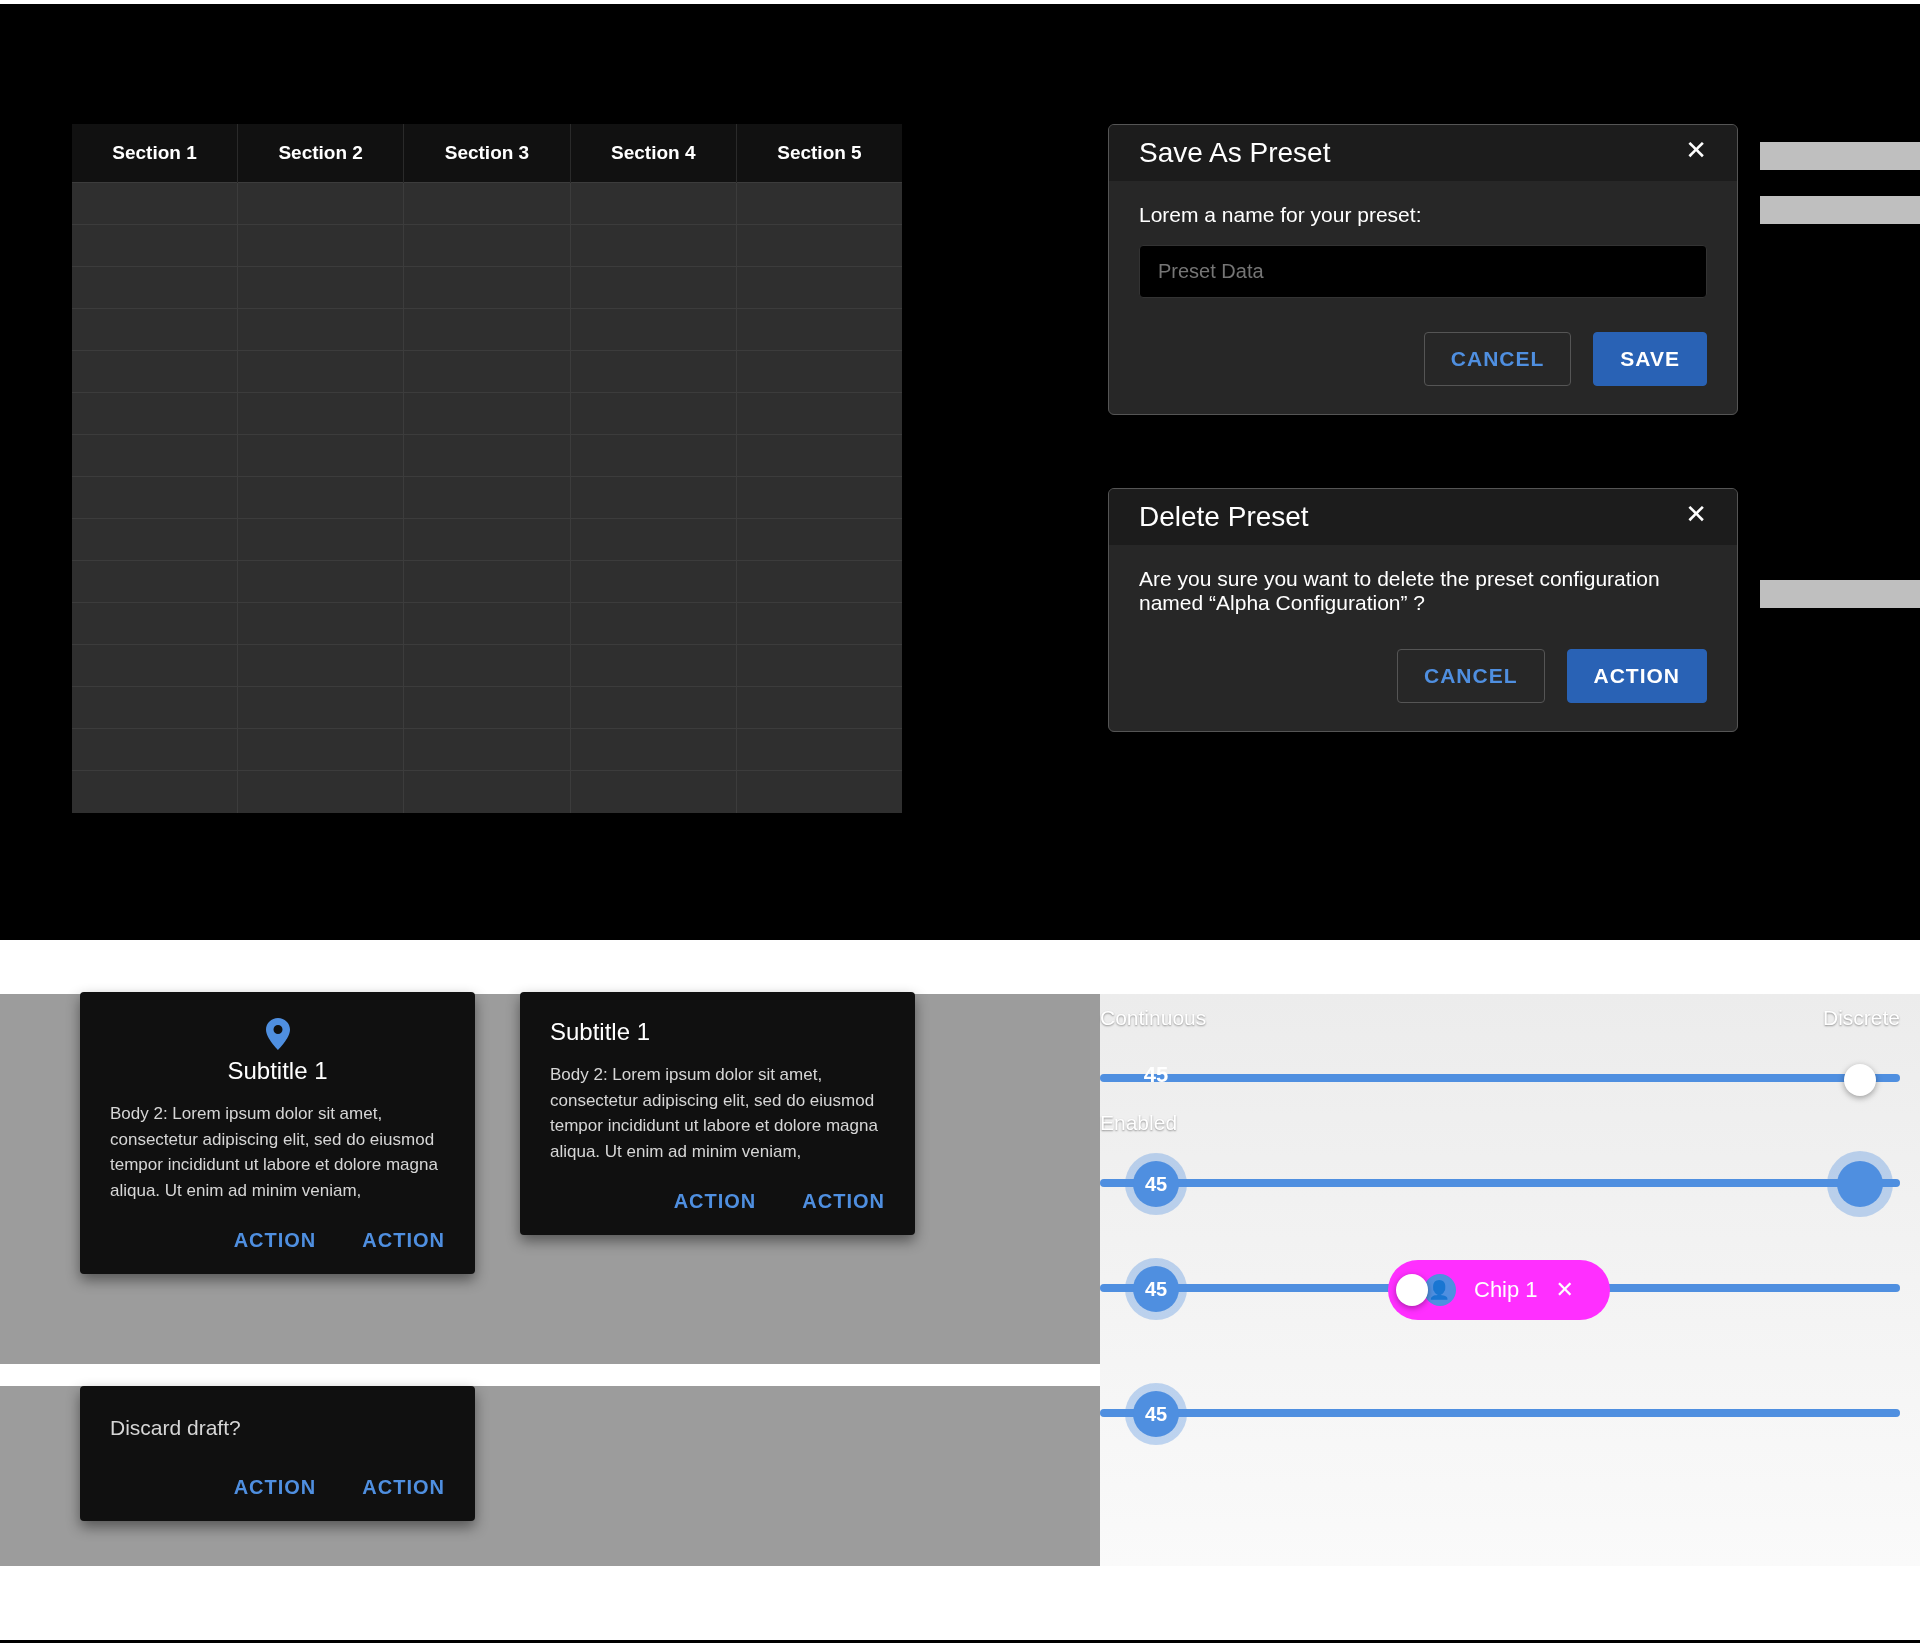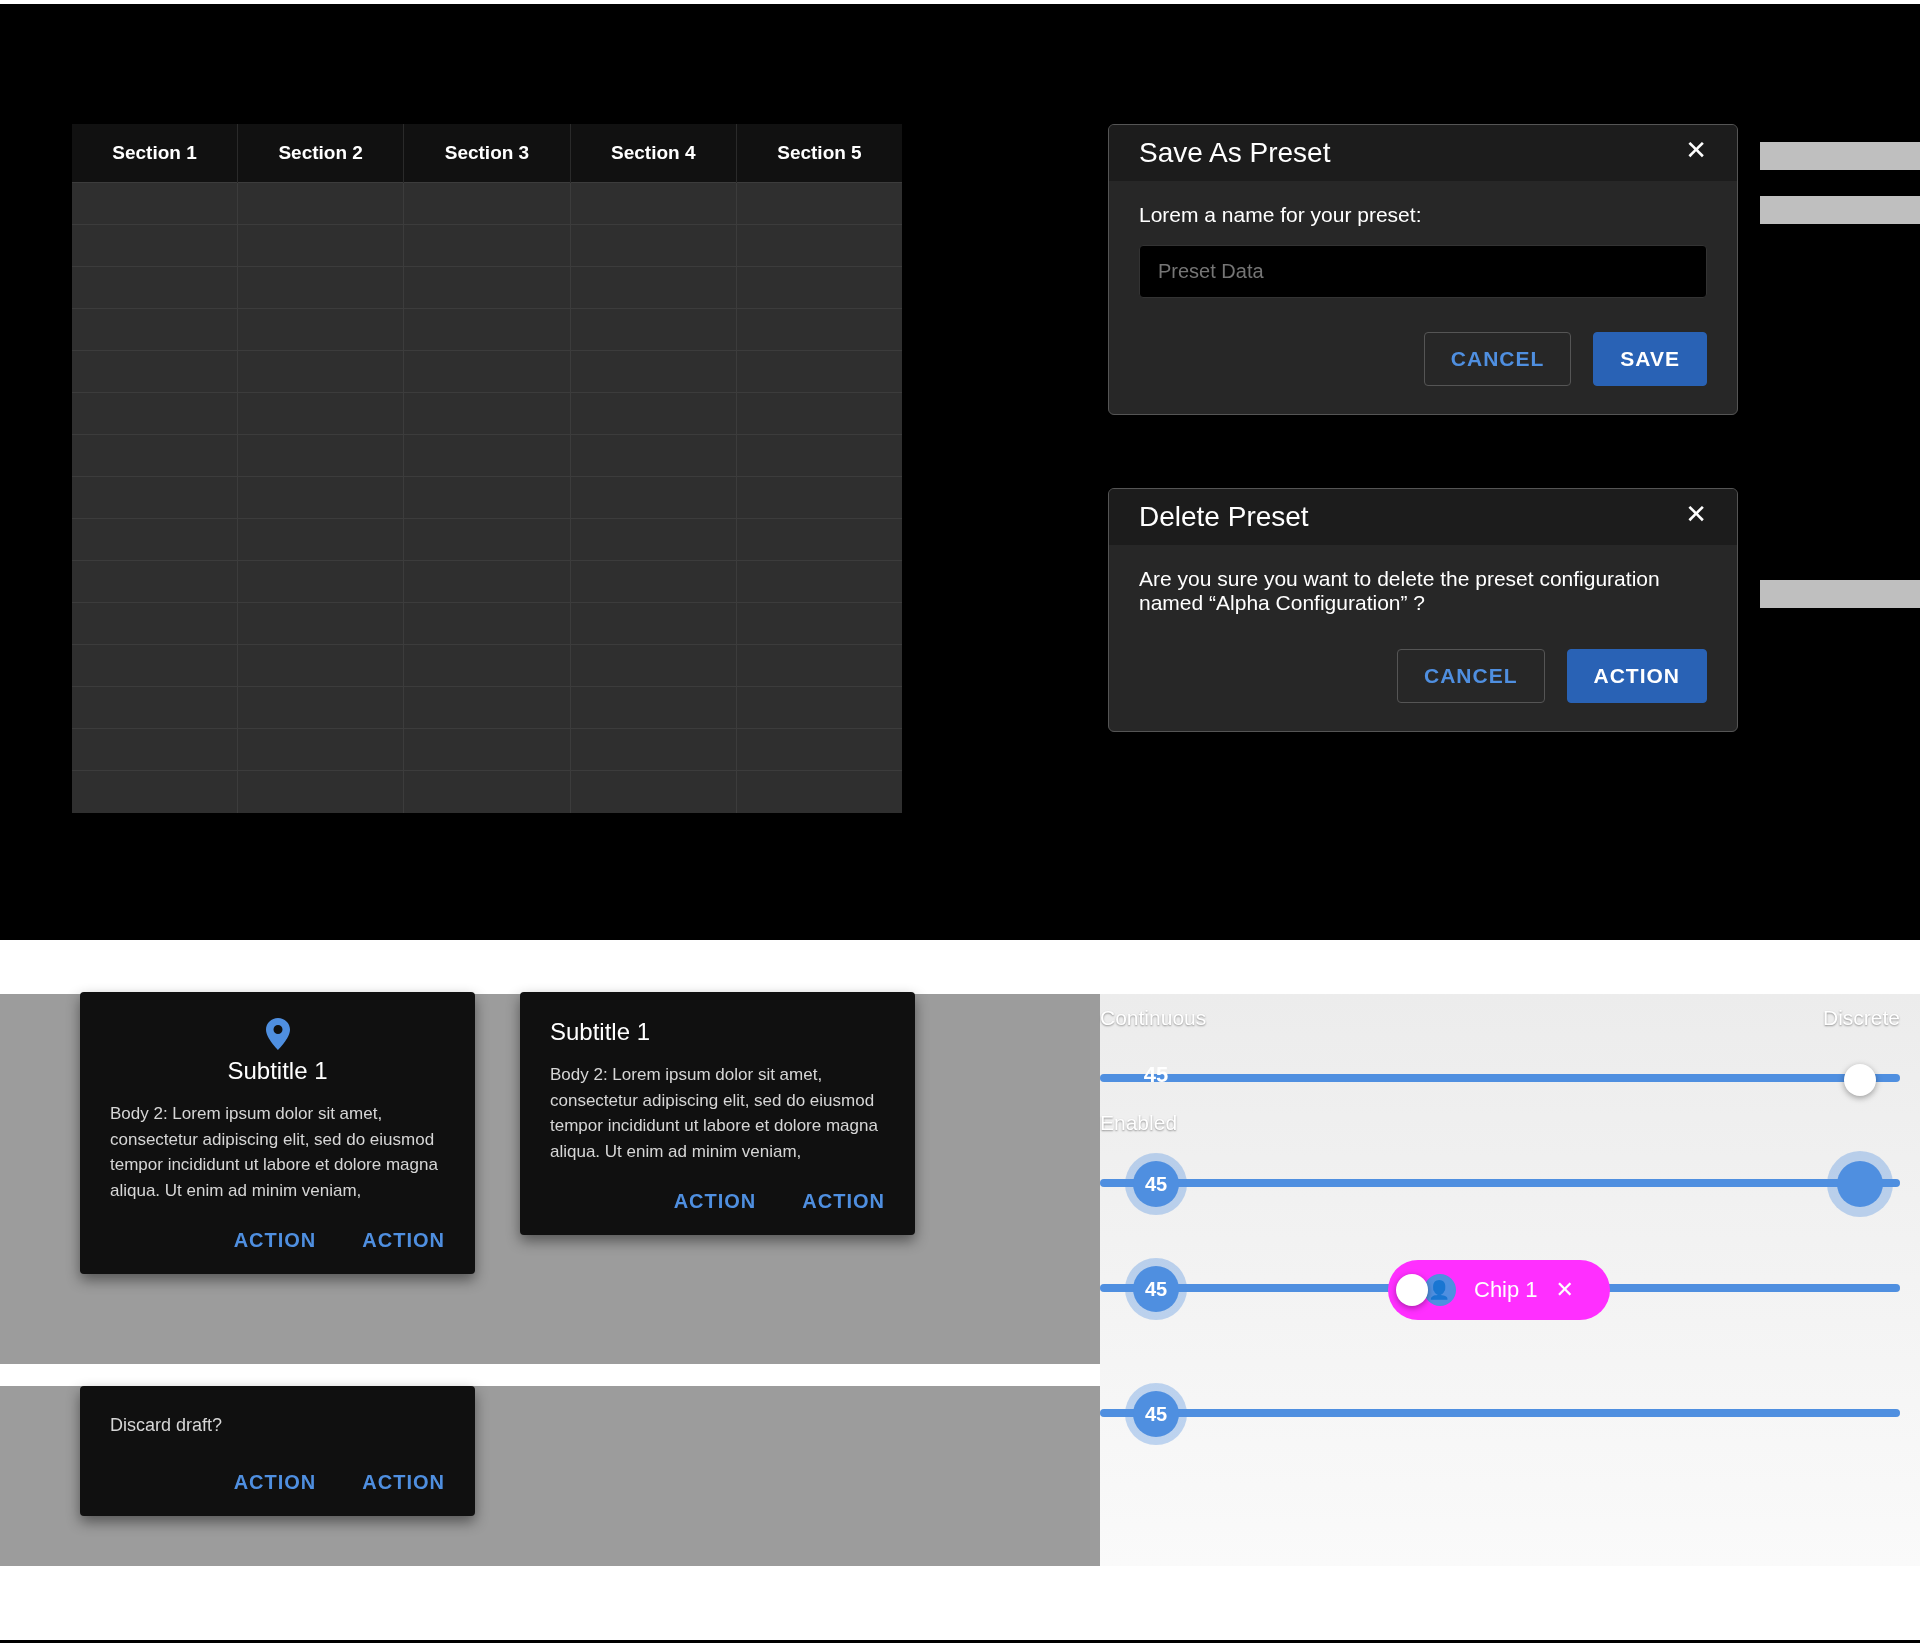--- a/index.html
+++ b/index.html
@@ -126,21 +126,21 @@
   .card .body{font-size:17px;line-height:1.5;color:#d6d6d6;margin-top:16px;}
   .card .actions{
     display:flex;justify-content:flex-end;gap:46px;margin-top:26px;
     font-size:20px;font-weight:700;letter-spacing:1px;color:var(--blue-bright);
   }
   .card .actions span{cursor:pointer;}
   .card-a{left:80px;top:46px;}
   .card-b{left:520px;top:46px;}
   .card-b .subtitle{text-align:left;}
   .card-c{left:80px;top:440px;width:395px;}
-  .card-c .body{font-size:18px;margin:0;}
+  .card-c .body{font-size:21px;margin:0;}
   .card-c .actions{margin-top:32px;}
 
   
   .slider-col{position:absolute;left:1100px;top:88px;width:800px;}
   .slider-row{position:relative;height:105px;}
   .slider-label-left,.slider-label-right{
     position:absolute;top:-28px;color:#fff;font-size:21px;
     text-shadow:0 1px 2px rgba(0,0,0,.4);
   }
   .slider-label-left{left:0;}

